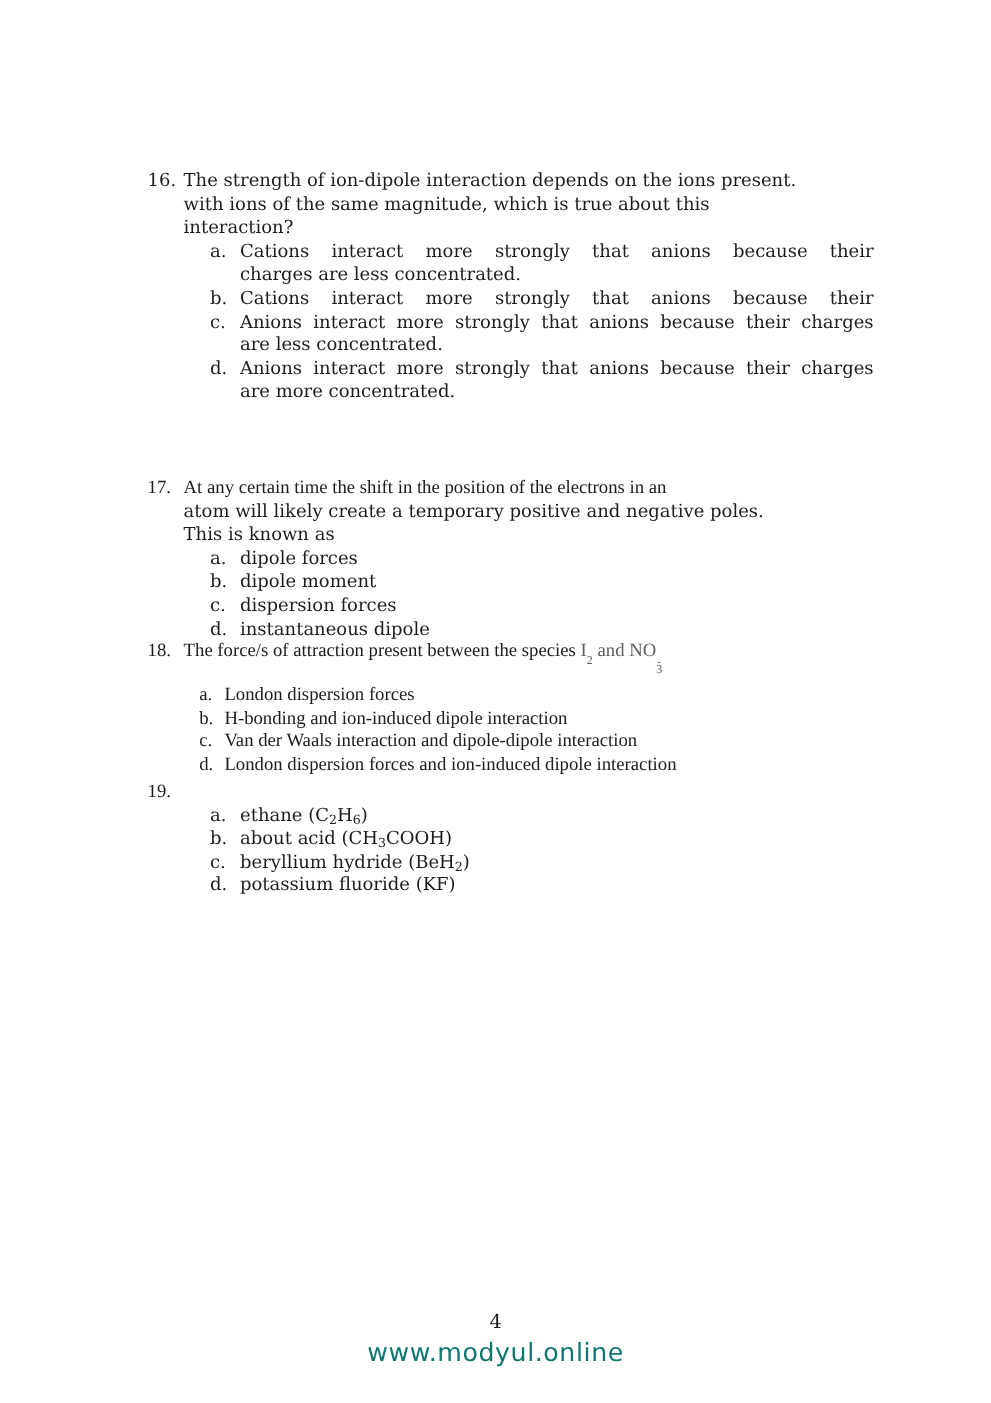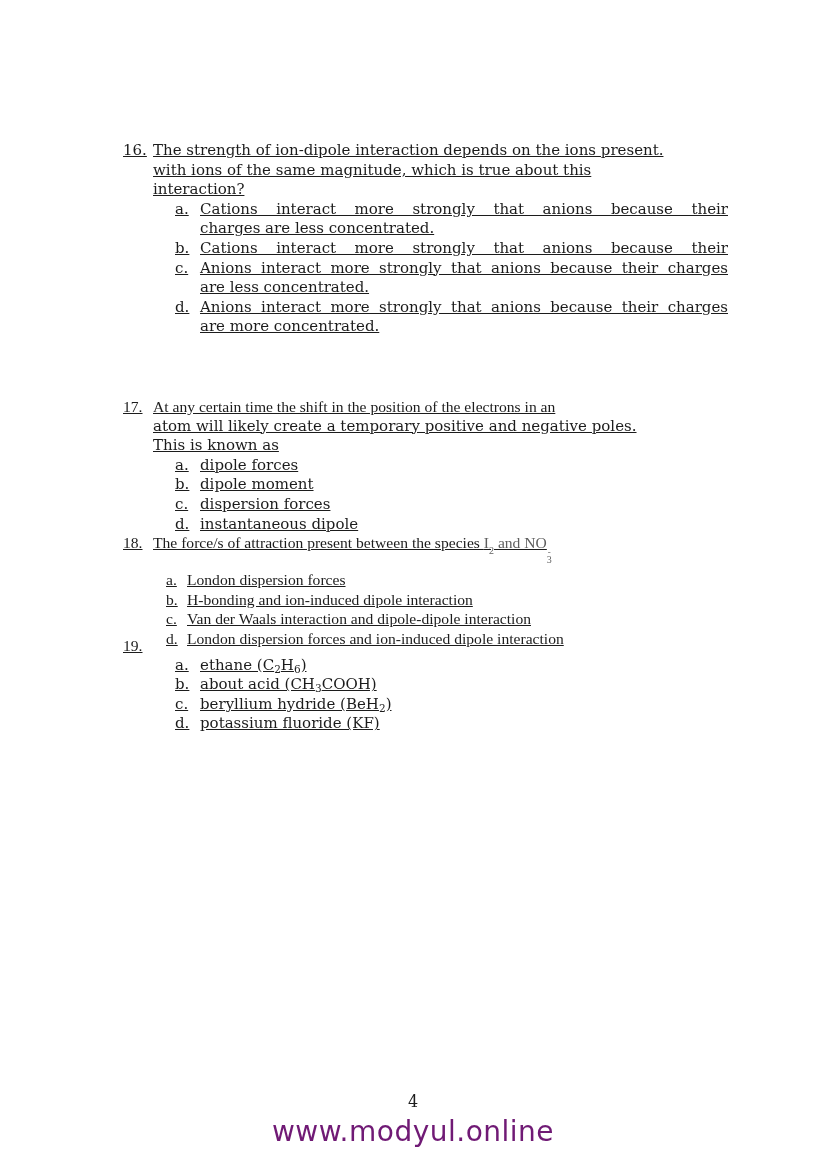--- a/index.html
+++ b/index.html
@@ -4,21 +4,21 @@
 <style>
   html, body { margin: 0; padding: 0; background: #ffffff; }
   .page {
     position: relative;
     width: 826px;
     height: 1169px;
     background: #ffffff;
     color: #1c1c1c;
     overflow: hidden;
   }
-  .q { position: absolute; left: 123px; width: 640px; text-decoration: underline; }
+  .q { position: absolute; left: 123px; width: 640px; }
   
   .fA { font-family: "DejaVu Serif", serif; font-size: 15px; line-height: 19.6px; }
   
   .tb { font-family: "Liberation Serif", serif; font-size: 15.6px; }
   .row { display: grid; grid-template-columns: 30px 1fr; }
   .num { white-space: nowrap; }
   .line { white-space: nowrap; }
   .line.j { white-space: normal; text-align: justify; text-align-last: justify; }
   .opts { margin-left: 52px; margin-top: 0; }
   .opt { display: grid; grid-template-columns: 25px 528px; }
@@ -34,22 +34,22 @@
   .stk-t { font-size: 9px; line-height: 5px; display: block; }
   .stk-b { font-size: 10px; line-height: 10px; display: block; }
   .pagenum {
     position: absolute; top: 1092px; left: 0; width: 100%;
     text-align: center;
     font-family: "DejaVu Serif", serif; font-size: 16px; color: #1c1c1c;
   }
   .watermark {
     position: absolute; top: 1115px; left: 0; width: 100%;
     text-align: center;
-    font-family: "DejaVu Sans", sans-serif; font-size: 28px;
-    color: #701a75; letter-spacing: 0.5px;
+    font-family: "DejaVu Sans", sans-serif; font-size: 21px;
+    color: #0f766e; letter-spacing: 0.5px;
   }
 </style>
 </head>
 <body>
 
 <div class="page">
 
   <section class="q fA" style="top:141px">
     <div class="row">
       <span class="num">16.</span>
@@ -142,21 +142,21 @@
         <span class="ol">c.</span>
         <div class="ot line">Van der Waals interaction and dipole-dipole interaction</div>
       </div>
       <div class="opt">
         <span class="ol">d.</span>
         <div class="ot line">London dispersion forces and ion-induced dipole interaction</div>
       </div>
     </div>
   </section>
 
-  <section class="q fA" style="top:636px">
+  <section class="q fA" style="top:650px">
     <div class="row">
       <span class="num tb">19.</span>
       <div class="body">
       </div>
     </div>
     <div class="opts">
       <div class="opt">
         <span class="ol">a.</span>
         <div class="ot line"><span>ethane (C</span><sub class="s">2</sub><span>H</span><sub class="s">6</sub><span>)</span></div>
       </div>

